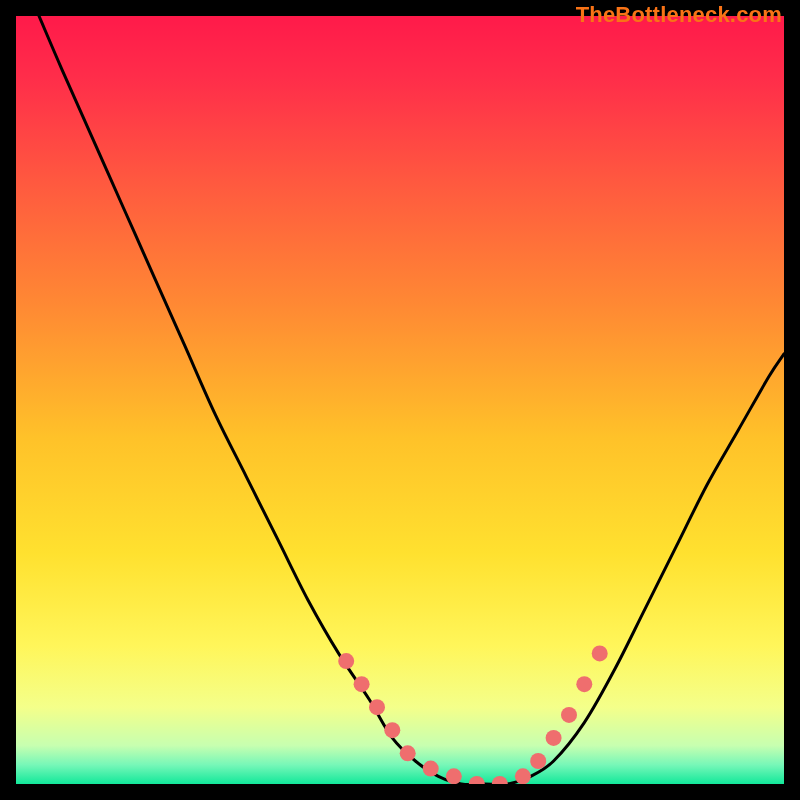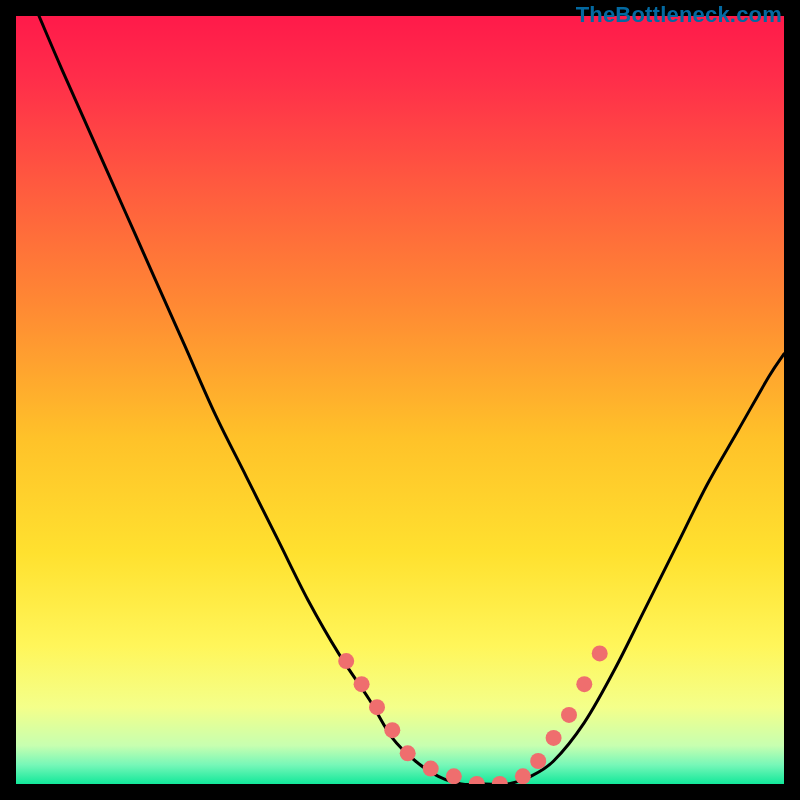--- a/index.html
+++ b/index.html
@@ -28,21 +28,21 @@
     width: 100%;
     height: 100%;
   }
   .watermark {
     position: absolute;
     top: 2px;
     right: 18px;
     font-family: Arial, Helvetica, sans-serif;
     font-size: 22px;
     font-weight: 600;
-    color: #0369a1;
+    color: #f97316;
     letter-spacing: 0.2px;
   }
 </style>
 </head>
 <body>
 
 <div class="frame">
 
   <div class="plot-area">
     <svg class="gradient" viewBox="0 0 768 768" preserveAspectRatio="none">

